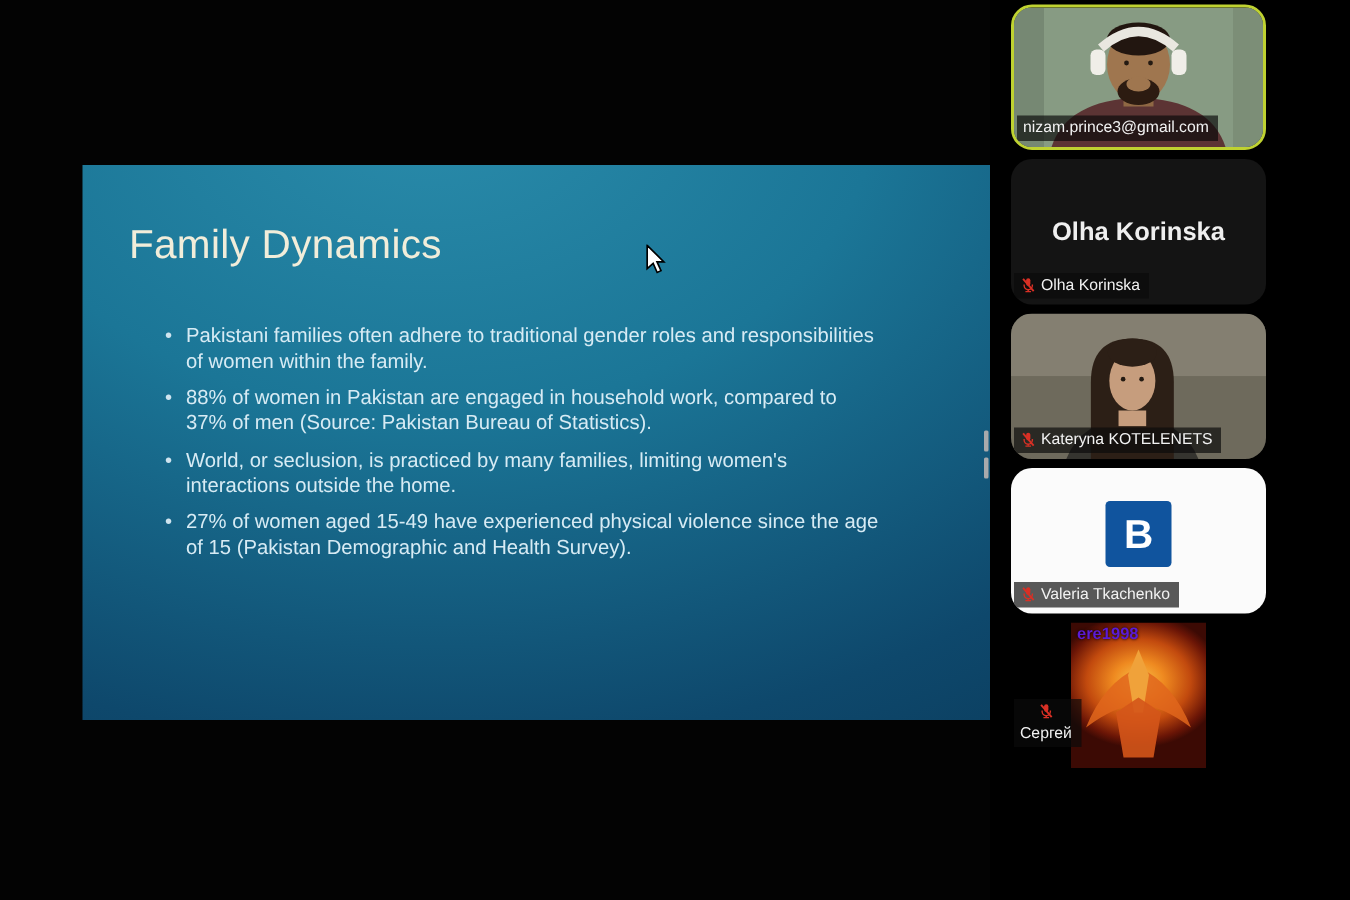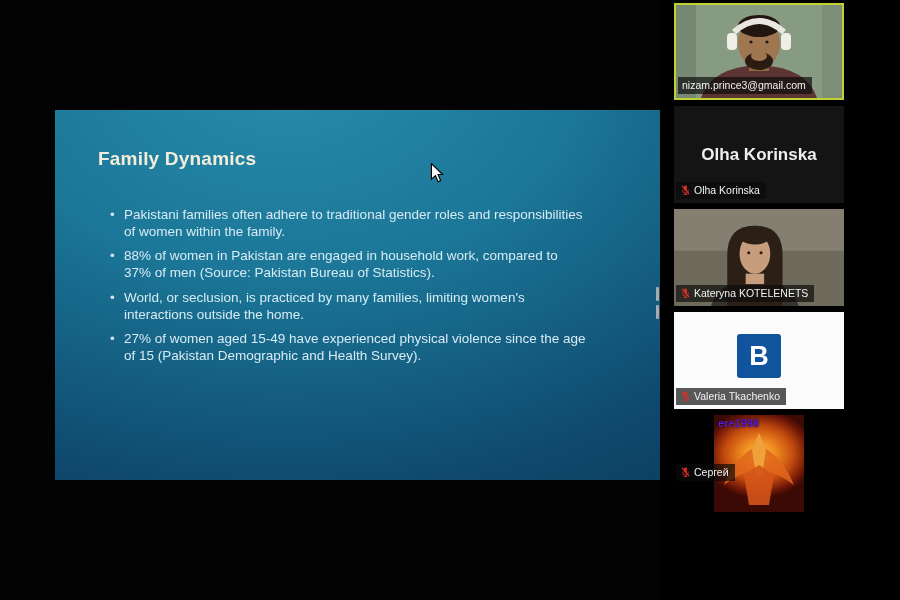--- a/index.html
+++ b/index.html
@@ -16,22 +16,22 @@
     position:absolute; left:0; top:0; width:662px; height:600px;
     background:#030303;
   }
   .slide {
     position:absolute; left:55px; top:110px; width:606px; height:370px;
     background:
       radial-gradient(130% 150% at 38% -12%, #2a8cab 0%, #1b7697 38%, #0e486c 78%, #0a3a5a 100%);
     overflow:hidden;
   }
   .slide-title {
-    margin:38px 0 0 43px;
-    font-size:19px; font-weight:bold; letter-spacing:0.2px;
+    margin:38px 0 0 31px;
+    font-size:27px; font-weight:normal; letter-spacing:0.2px;
     color:#f1edda;
   }
   .bullets {
     list-style:none;
     margin:36px 0 0 55px;
     width:478px;
   }
   .bullets li {
     position:relative;
     padding-left:14px;
@@ -57,20 +57,21 @@
   .sidebar {
     position:absolute; left:660px; top:0; width:240px; height:600px;
     background:#000;
   }
   .tile {
     position:relative;
     width:170px; height:97px;
     margin:0 0 6px 14px;
     background:#141414;
     overflow:hidden;
+    border-radius:14px;
   }
   .tile:first-child { margin-top:3px; }
   .tile.active { border:2px solid #bfd231; }
   .cam { position:absolute; inset:0; width:100%; height:100%; display:block; }
 
   .bigname {
     position:absolute; top:39px; left:0; width:100%;
     text-align:center;
     font-size:17px; font-weight:bold; color:#efefef;
     white-space:nowrap;
@@ -78,21 +79,21 @@
 
   .plabel {
     position:absolute; left:2px; bottom:4px;
     display:inline-flex; align-items:center; gap:3px;
     max-width:164px;
     background:rgba(10,10,10,0.68);
     padding:2px 6px 3px 4px;
     font-size:10.5px; color:#f2f2f2;
     white-space:nowrap;
   }
-  .tile.game .plabel { bottom:31px; }
+  .tile.game .plabel { bottom:14px;flex-direction:column; }
   .micmute { display:inline-flex; align-items:center; }
 
   
   .tile.white { background:#fbfbfb; }
   .avatar-square {
     position:absolute; left:63px; top:22px; width:44px; height:44px;
     background:#10549e; border-radius:3px;
     display:flex; align-items:center; justify-content:center;
     font-size:27px; font-weight:bold; color:#ffffff;
   }

